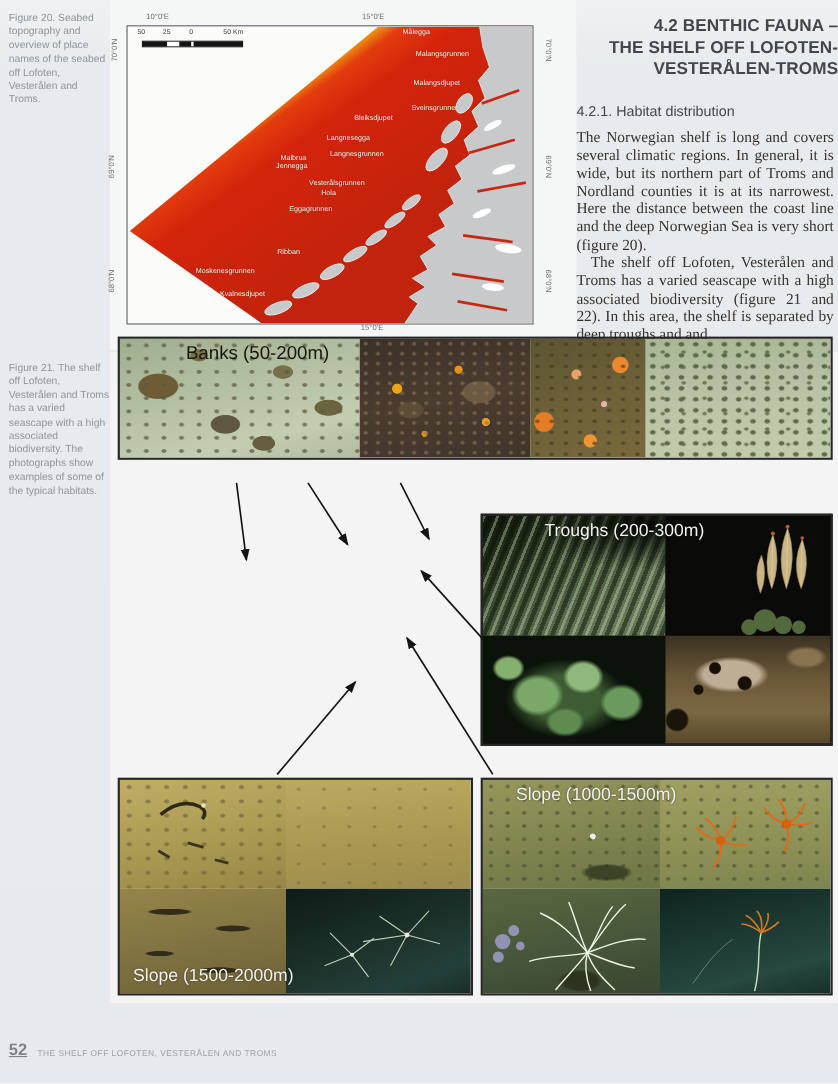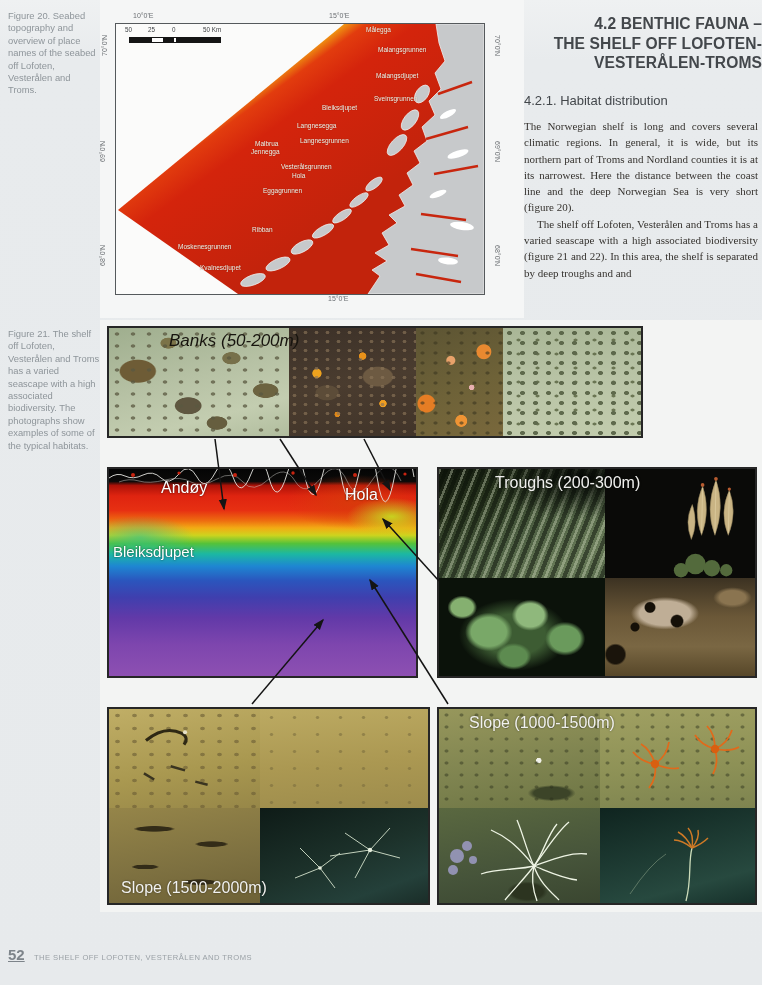--- a/index.html
+++ b/index.html
@@ -14,21 +14,21 @@
   .caption{position:absolute;left:8px;width:93px;font-size:9.4px;line-height:12.4px;color:#8e959a;}
   #cap20{top:10px;}
   #cap21{top:328px;}
 
   
   #heading{position:absolute;left:524px;top:14px;width:238px;margin:0;
            font-size:15.6px;font-weight:bold;line-height:19.5px;color:#43474b;
            white-space:pre-line;letter-spacing:.1px;text-align:right;}
   #subheading{position:absolute;left:524px;top:93px;font-size:13px;color:#43474b;}
   #bodytext{position:absolute;left:524px;top:118px;width:234px;
-            font-family:"Liberation Serif",serif;font-size:11px;line-height:16.3px;
+            font-family:"Liberation Serif",serif;font-size:14px;line-height:16.3px;
             text-align:justify;color:#36332f;}
   #bodytext p{margin:0;}
   #bodytext p+p{text-indent:13px;}
 
   
   #map{position:absolute;left:115px;top:23px;width:368px;height:270px;
        border:1px solid #55595c;background:#fbfbfa;overflow:hidden;}
   .ml{position:absolute;font-size:6.5px;color:#f6f3ea;white-space:nowrap;
       text-shadow:0 0 1px rgba(70,25,5,.6);}
   .ax{position:absolute;font-size:7px;color:#6a6e72;white-space:nowrap;}
@@ -41,21 +41,21 @@
   .sb-w{background:#fdfdfd;}
   .sc{position:absolute;top:26px;font-size:6.3px;color:#3c3f42;}
 
   
   .panel{position:absolute;border:2px solid #262626;box-sizing:border-box;overflow:hidden;}
   .ph{position:relative;overflow:hidden;}
   .tex{position:absolute;inset:0;pointer-events:none;}
   .plabel{position:absolute;font-size:16px;color:#f1f1ef;white-space:nowrap;
           text-shadow:0 0 2px rgba(0,0,0,.5);}
 
-  #banks{left:107px;top:326px;width:536px;height:112px;display:flex;font-style:italic;}
+  #banks{left:107px;top:306px;width:650px;height:112px;display:flex;}
   #banks-label{position:absolute;left:60px;top:3px;font-size:17px;color:#17140e;text-shadow:none;}
   .bp1{width:218px;background-image:
     radial-gradient(ellipse 30px 19px at 16% 40%,#6e5c36 58%,rgba(0,0,0,0) 63%),
     radial-gradient(ellipse 22px 14px at 44% 72%,#5f5740 58%,rgba(0,0,0,0) 63%),
     radial-gradient(ellipse 15px 10px at 68% 28%,#77704a 58%,rgba(0,0,0,0) 64%),
     radial-gradient(ellipse 21px 12px at 87% 58%,#6c6340 58%,rgba(0,0,0,0) 63%),
     radial-gradient(ellipse 13px 9px at 33% 14%,#7b7348 58%,rgba(0,0,0,0) 64%),
     radial-gradient(ellipse 17px 11px at 60% 88%,#665e3f 58%,rgba(0,0,0,0) 63%),
     linear-gradient(165deg,#9fae8e 0%,#b6c1a4 45%,#c3cdb0 75%,#b1bd9e 100%);}
   .tex-bp1{background-image:radial-gradient(#5a5840 1.7px,rgba(0,0,0,0) 2.7px);
@@ -287,38 +287,20 @@
       </div>
     <div class="ph bp3">
         <i class="tex tex-bp3"></i>
       </div>
     <div class="ph bp4">
         <i class="tex tex-bp4"></i>
       </div>
     <span class="plabel" id="banks-label">Banks (50-200m)</span>
   </div>
 
-  <div class="panel" id="bathy">
-    <div class="bathy-bg"></div>
-    <svg class="creature" viewBox="0 0 307 207" preserveAspectRatio="none">
-      <path d="M0,9 Q8,3 16,7 T34,6 T52,9 T70,5 T88,8 T106,4 T124,8 T142,5 T160,9 T178,5 T196,8 T214,4 T232,7 T250,4 T268,8 T286,5 T305,8" stroke="#e4e4e0" fill="none" stroke-width="0.9"></path>
-      <path d="M10,13 Q20,9 30,12 T56,11 T82,13 T108,10 T134,13 T160,10 T186,12 T212,9 T238,12 T264,10 T292,12" stroke="#cfcfca" fill="none" stroke-width="0.6" opacity="0.8"></path>
-      <g fill="#c82410">
-          <circle cx="24" cy="6" r="2"></circle>
-          <circle cx="70" cy="4" r="1.6"></circle>
-          <circle cx="126" cy="6" r="2"></circle>
-          <circle cx="184" cy="4" r="1.7"></circle>
-          <circle cx="246" cy="6" r="2"></circle>
-          <circle cx="296" cy="5" r="1.6"></circle>
-        </g>
-    </svg>
-    <span class="blab" id="blab-andoy">Andøy</span>
-    <span class="blab" id="blab-hola">Hola</span>
-    <span class="blab" id="blab-bleik">Bleiksdjupet</span>
-  </div>
 
   <div class="panel" id="troughs">
     <div class="ph tg-tl">
       <i class="tex tex-ripple"></i>
       <i class="shade"></i>
     </div>
     <div class="ph tg-tr">
       <svg class="creature" viewBox="0 0 146 105">
         <g fill="#c9b484" stroke="#8a7a52" stroke-width="0.5">
           <path d="M95,16 q8,24 -1,48 q-9,-24 1,-48"></path>

